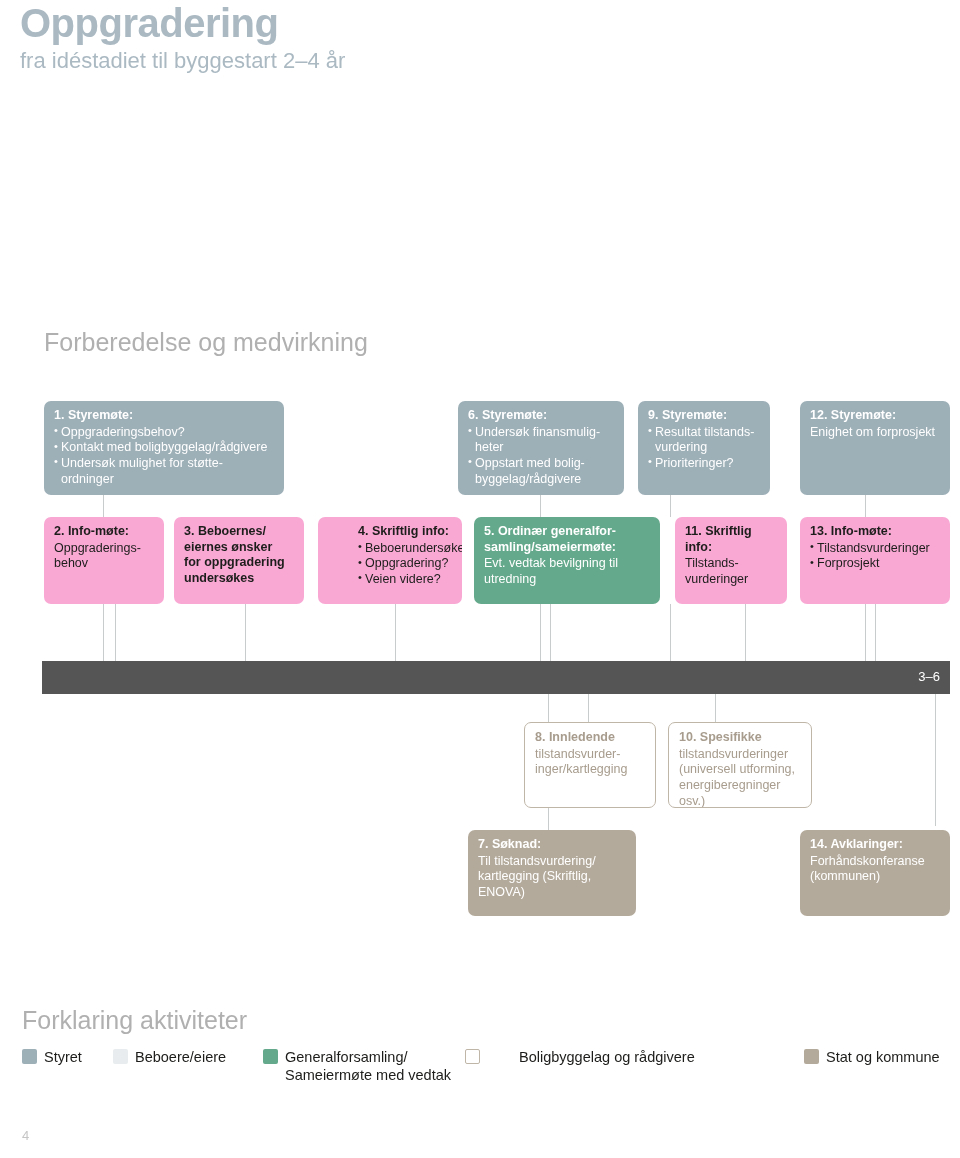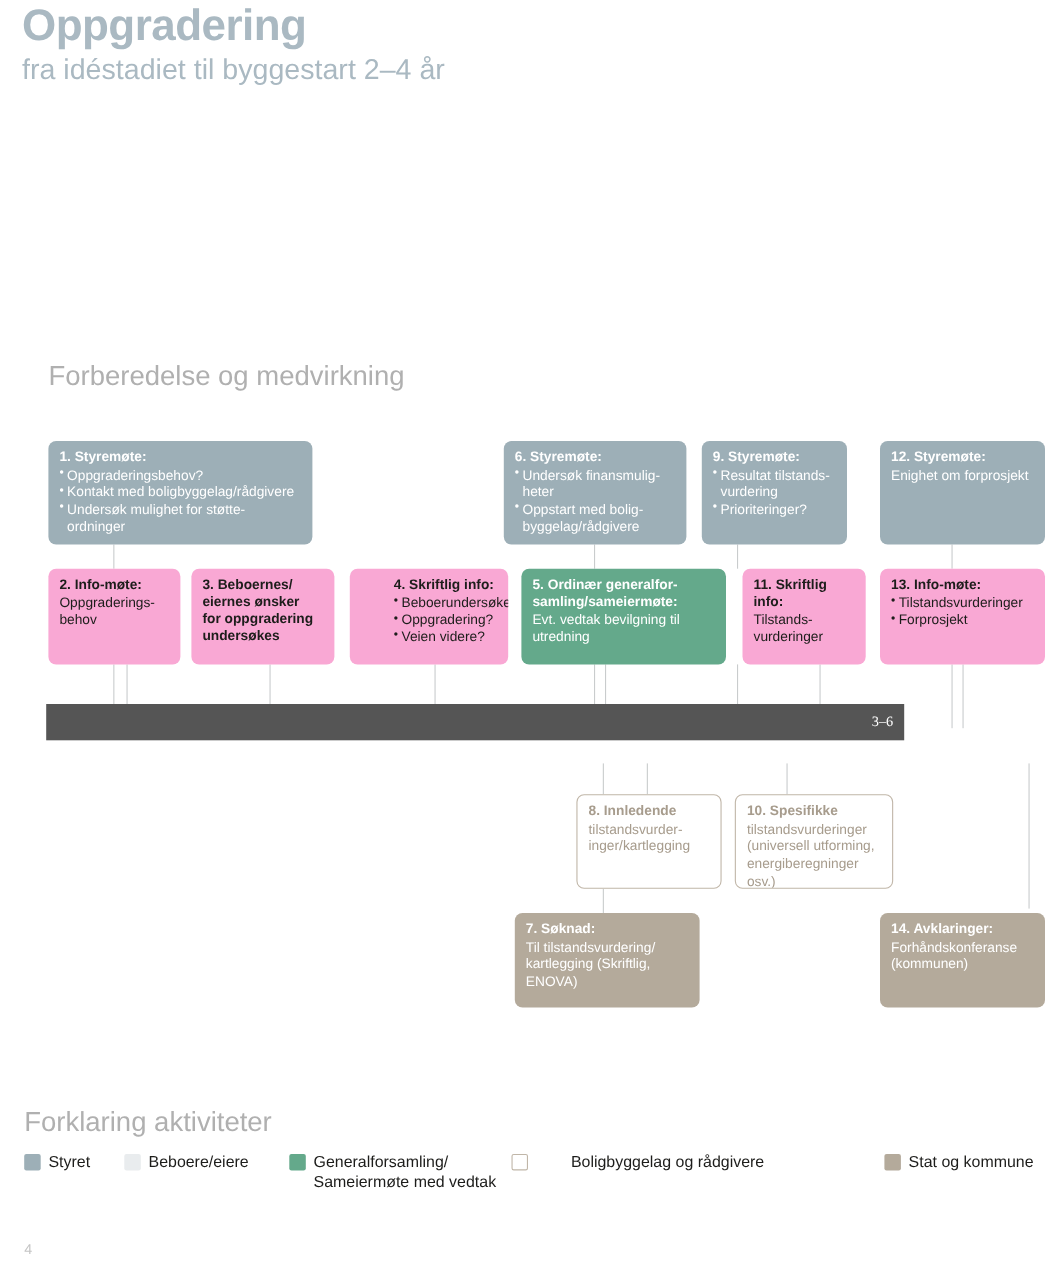--- a/index.html
+++ b/index.html
@@ -19,21 +19,21 @@
   #title-block { position: absolute; left: 20px; top: 2px; }
   #doc-title {
     font-size: 40px;
     font-weight: bold;
     color: #aab9c2;
     letter-spacing: -0.5px;
     line-height: 1.05;
     margin: 0;
   }
   #doc-subtitle {
-    font-size: 26px;
+    font-size: 22px;
     font-weight: normal;
     color: #aab9c2;
     line-height: 1.2;
     margin: 4px 0 0 0;
   }
 
   
   .section-heading {
     position: absolute;
     font-size: 25px;
@@ -107,25 +107,24 @@
   }
   .style-state {          
     background: #b4aa9b;
     color: #ffffff;
   }
 
   
   #timeline-bar {
     position: absolute;
     left: 42px;
-    top: 640px;
-    width: 780px;
+    top: 661px;
+    width: 908px;
     height: 33px;
     background: #555555;
-    font-family: Liberation Serif, serif;
   }
   #timeline-bar-label {
     position: absolute;
     right: 10px;
     top: 8px;
     color: #ffffff;
     font-size: 13px;
   }
 
   

